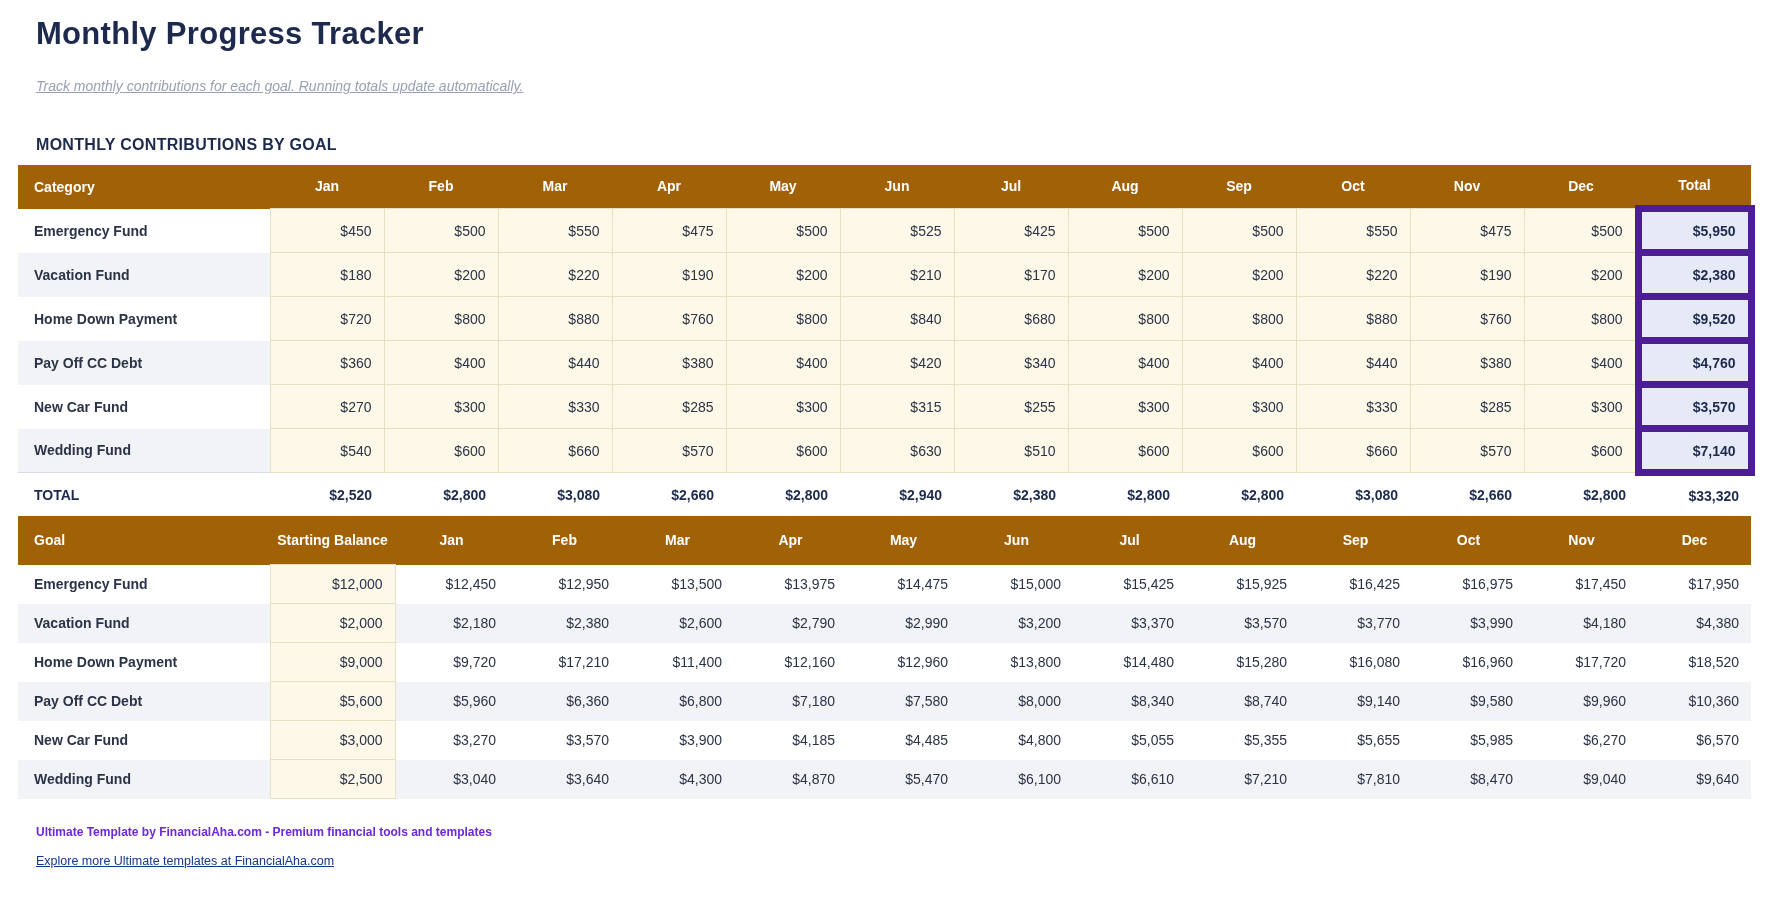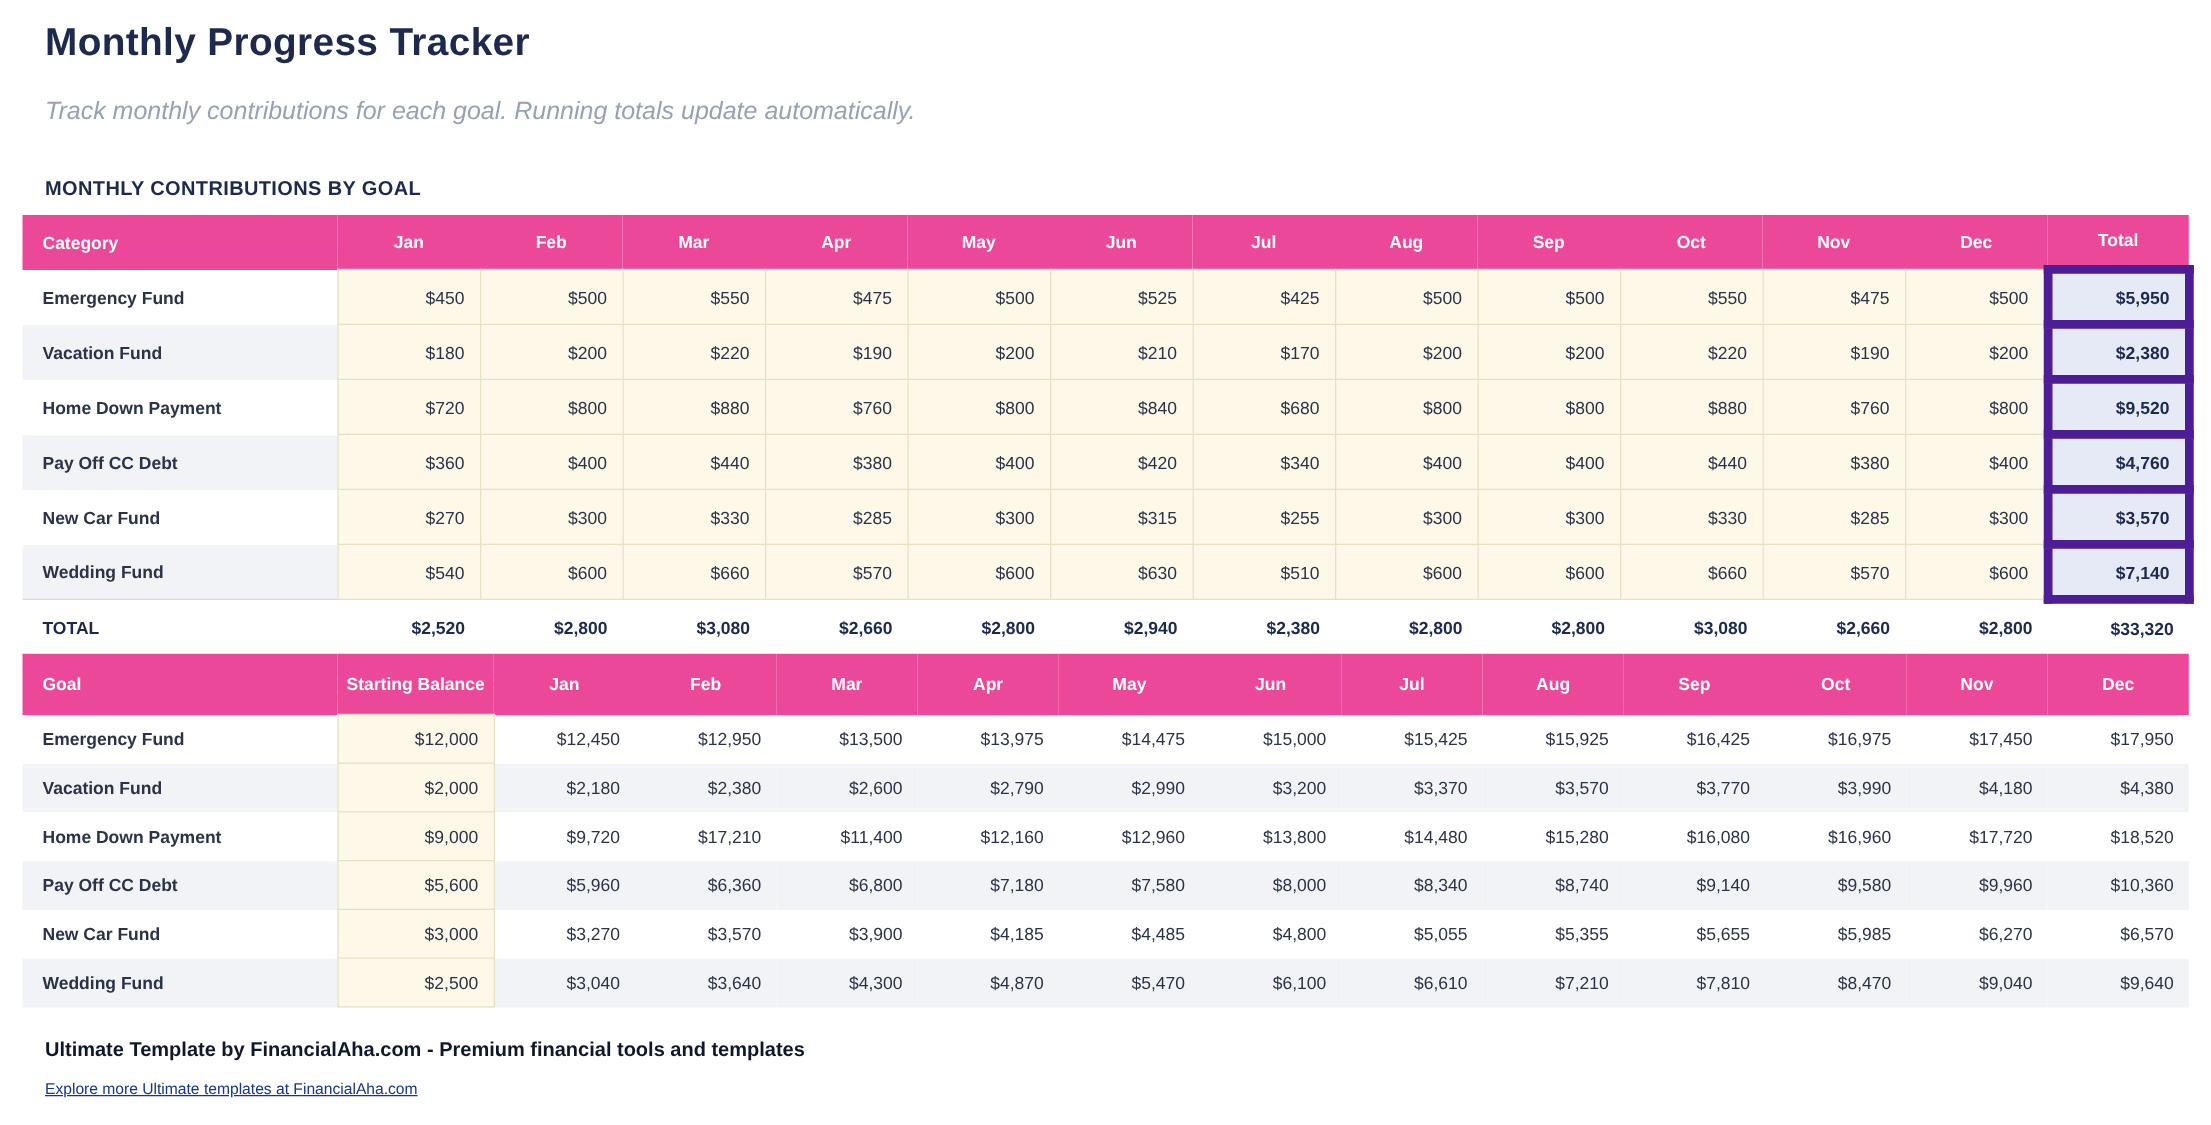--- a/index.html
+++ b/index.html
@@ -7,34 +7,35 @@
     width:1769px;height:900px;overflow:hidden;
     font-family:"Liberation Sans","DejaVu Sans",sans-serif;
     color:#1d2a4e;
   }
   .page{padding:0;}
   .page-title{
     font-size:31px;font-weight:bold;color:#1d2a4e;
     margin:16px 18px 16px 36px;letter-spacing:.3px;
   }
   .page-subtitle{
-    font-style:italic;color:#98a1b3;font-size:20px;
+    font-style:italic;color:#98a1b3;font-size:14px;
     margin:26px 18px 0 36px;
+    text-decoration:underline;
   }
   .section-heading{
     font-size:16px;font-weight:bold;color:#1d2a4e;
     margin:42px 18px 11px 36px;letter-spacing:.3px;
   }
   .section-heading.second{margin-top:48px;}
   table{
     border-collapse:collapse;table-layout:fixed;
     width:1733px;margin:0 0 0 18px;font-size:14px;
   }
   thead th{
-    background:#ec4899;color:#ffffff;font-weight:bold;
+    background:#a16207;color:#ffffff;font-weight:bold;
     height:40px;text-align:center;padding:0;line-height:1.15;
   }
   .t2 thead th{height:48px;}
   thead th.h-left{text-align:left;padding-left:16px;}
   tbody tr:nth-child(even) td{background:#f2f3f6;}
   tbody tr:nth-child(odd) td{background:#ffffff;}
   td{height:37px;padding:0;color:#2a3347;}
   .t2 td{height:38px;}
   td.name{text-align:left;padding-left:16px;font-weight:bold;}
   td.money{text-align:right;padding-right:12px;}
@@ -47,21 +48,21 @@
     border:7px solid #4c1d95;
     font-weight:bold;color:#1d2a4e;
   }
   tr.grand td{
     background:#ffffff !important;
     font-weight:bold;color:#1d2a4e;height:40px;
     border-top:1px solid #d6dae2;
   }
   .footer{margin:26px 18px 0 36px;}
   .footer-credit{
-    font-size:16px;font-weight:bold;color:#0f172a;margin:0 0 12px 0;
+    font-size:12px;font-weight:bold;color:#6d28d9;margin:0 0 12px 0;
   }
   .footer-link{
     font-size:12.5px;color:#16368c;text-decoration:underline;cursor:pointer;
   }
 </style>
 </head>
 <body>
 
 <div class="page">
 

